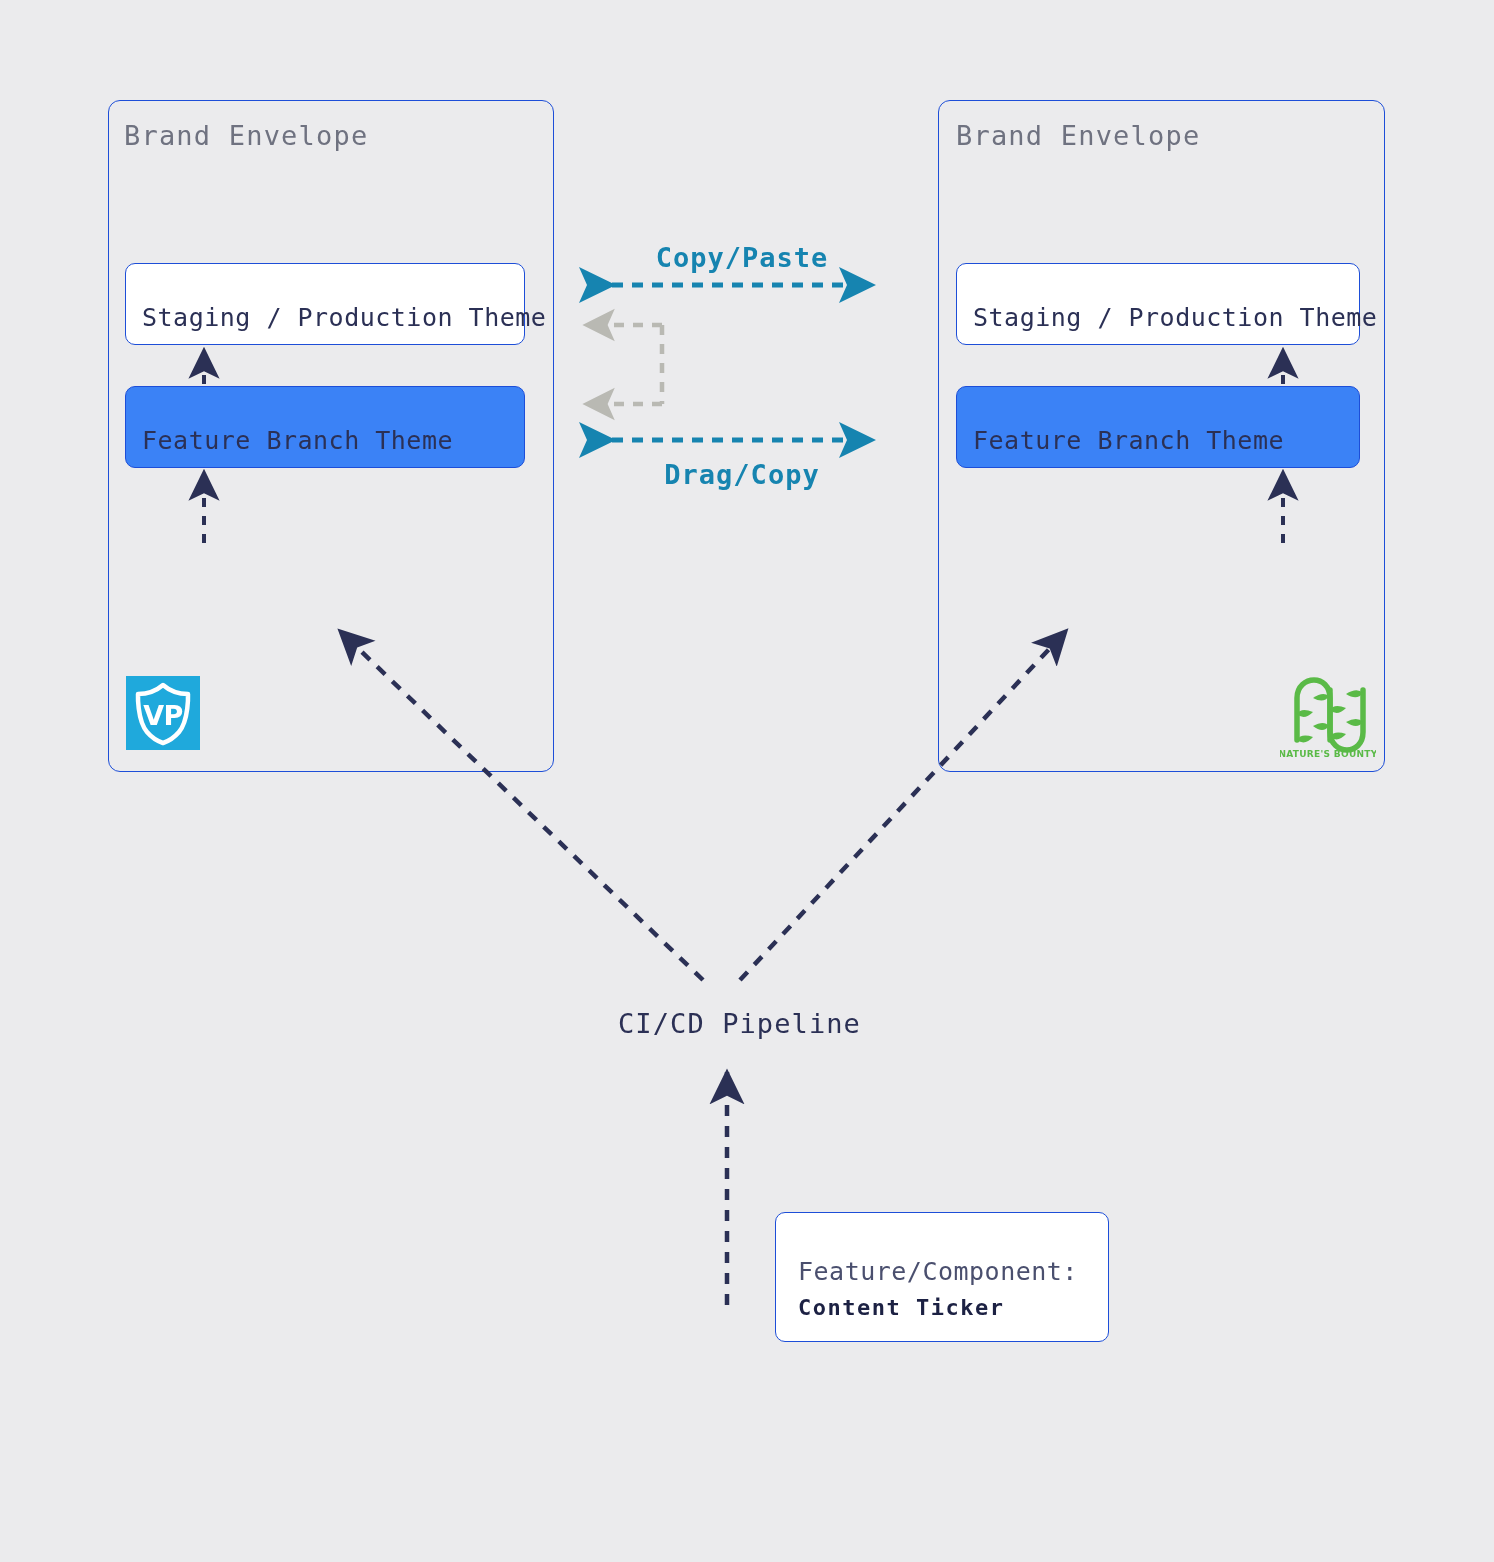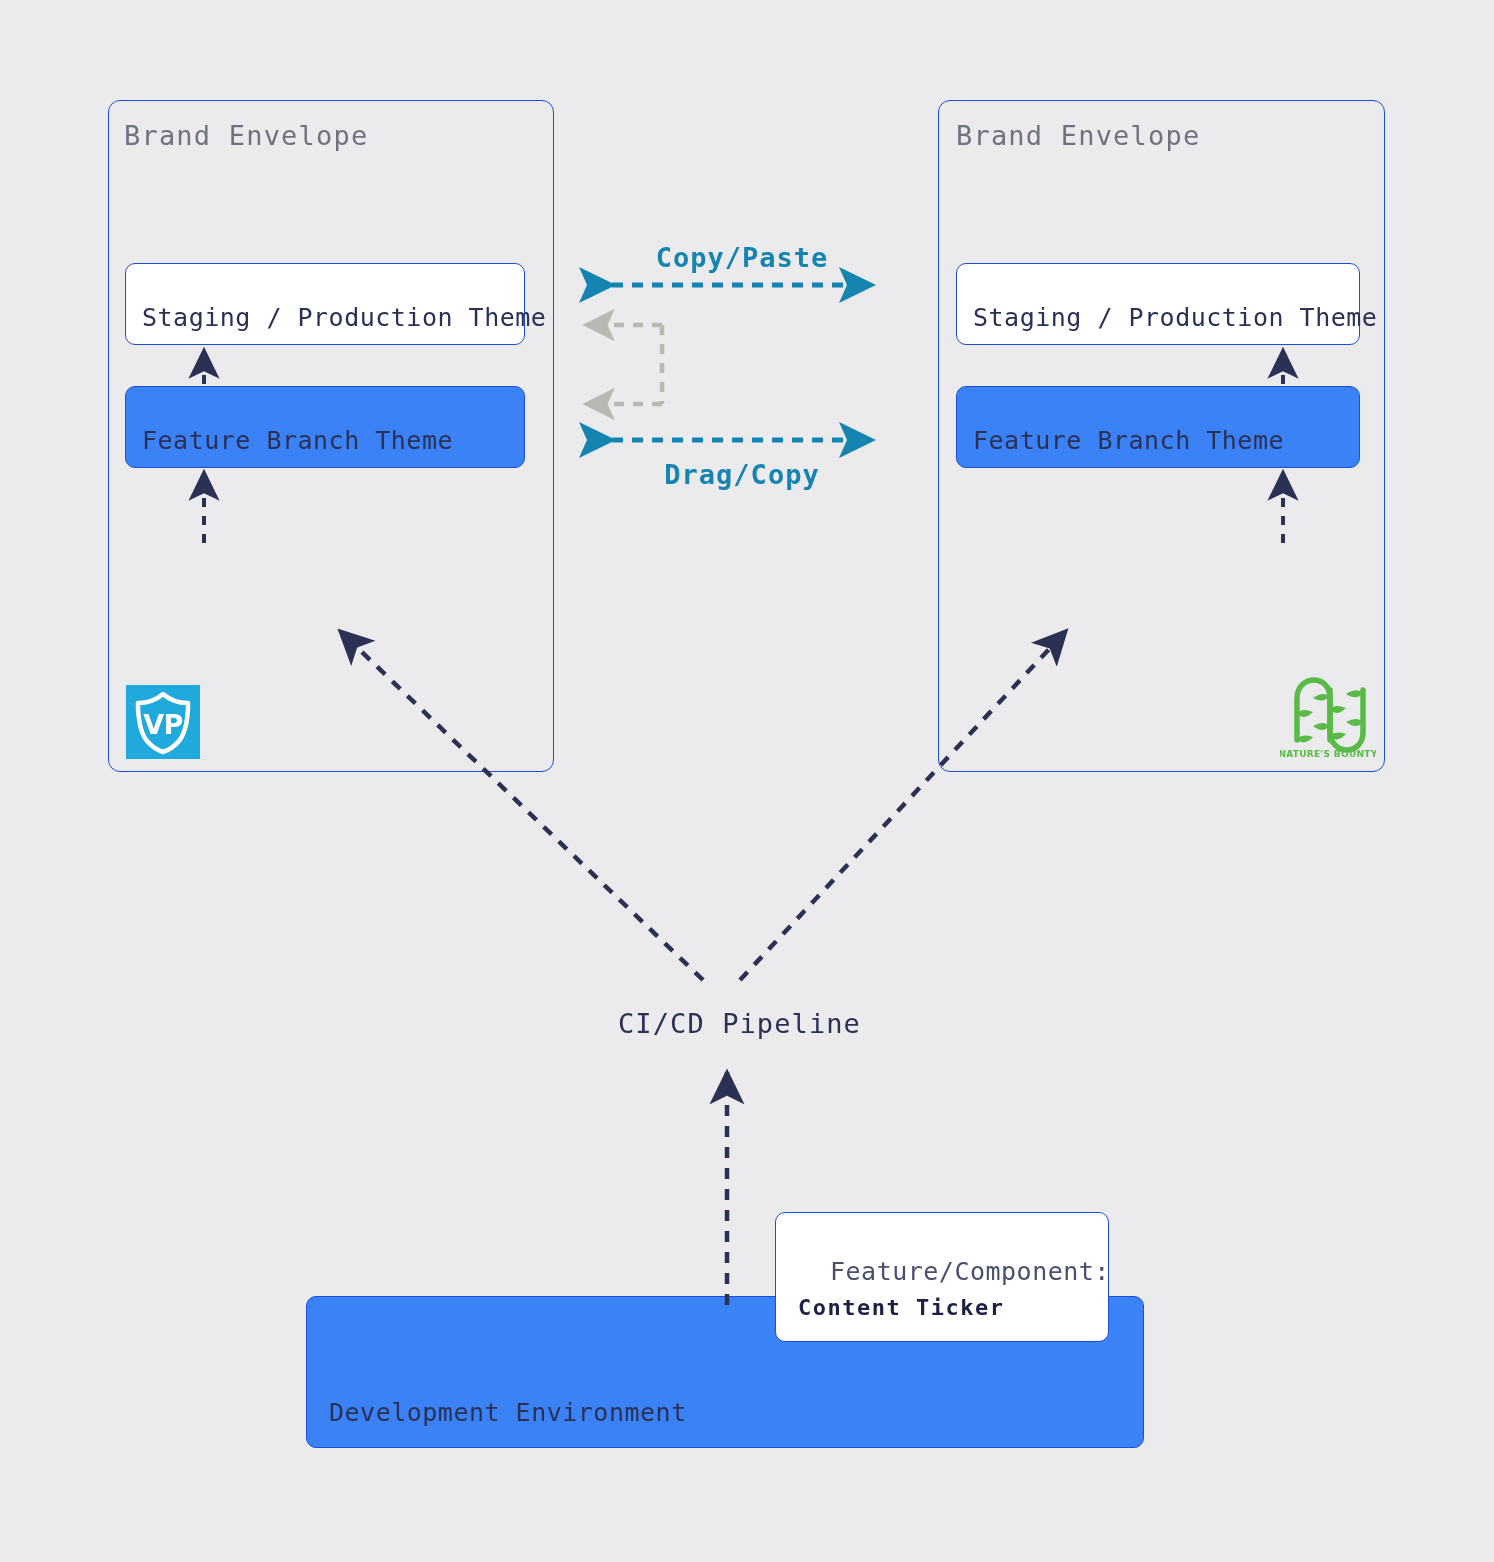--- a/index.html
+++ b/index.html
@@ -71,21 +71,20 @@
     white-space: nowrap;
   }
   .ft-line1 {
     position: absolute;
     left: 22px;
     top: 44px;
     color: #4a4f6e;
     font-size: 25px;
     letter-spacing: 0.5px;
     white-space: nowrap;
-    margin-left: 32px;
   }
   .ft-line2 {
     position: absolute;
     left: 22px;
     top: 82px;
     color: #1c2143;
     font-size: 22px;
     font-weight: bold;
     letter-spacing: 1.5px;
     white-space: nowrap;
@@ -94,21 +93,20 @@
     position: absolute;
     left: 0; top: 0;
     width: 1494px;
     height: 1562px;
     pointer-events: none;
   }
   .vp-logo {
     position: absolute;
     background: #1fa9dc;
     display: block;
-    margin-top: 9px;
   }
   .nb-logo {
     position: absolute;
     display: block;
   }
 </style>
 </head>
 <body>
 
 <div id="stage">
@@ -165,23 +163,20 @@
       <text x="48" y="85" text-anchor="middle" fill="#5aba47" font-family="'DejaVu Sans', sans-serif" font-size="9" font-weight="bold" letter-spacing="0.3">NATURE'S BOUNTY</text>
     </svg>
   </div>
 
 
   <div class="mid-label" style="left:598px; top:242px; width:288px;">Copy/Paste</div>
   <div class="mid-label" style="left:598px; top:459px; width:288px;">Drag/Copy</div>
 
   <div class="plain-label" style="left:618px; top:1008px;">CI/CD Pipeline</div>
 
-  <div class="box node" style="left:306px; top:1296px; width:838px; height:152px;">
-    <span class="node-label" style="left:22px; bottom:20px;">Development Environment</span>
-  </div>
 
   <div class="box node white" style="left:775px; top:1212px; width:334px; height:130px; z-index:5;">
     <span class="ft-line1">Feature/Component:</span>
     <span class="ft-line2">Content Ticker</span>
   </div>
 
   <svg class="overlay" viewBox="0 0 1494 1562">
     <defs>
       <marker id="arrowNavy" markerWidth="9" markerHeight="9" refX="7.2" refY="4.5" orient="auto" markerUnits="strokeWidth">
         <path d="M0,0.6 L8,4.5 L0,8.4 L1.9,4.5 Z" fill="#2b3055"></path>

